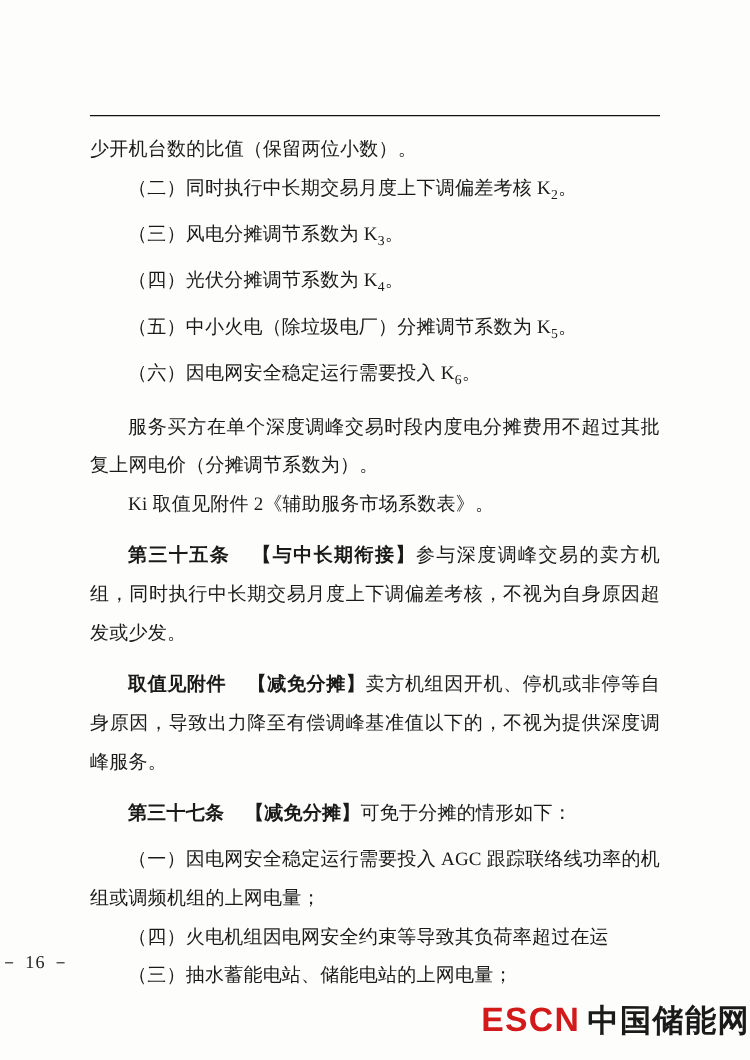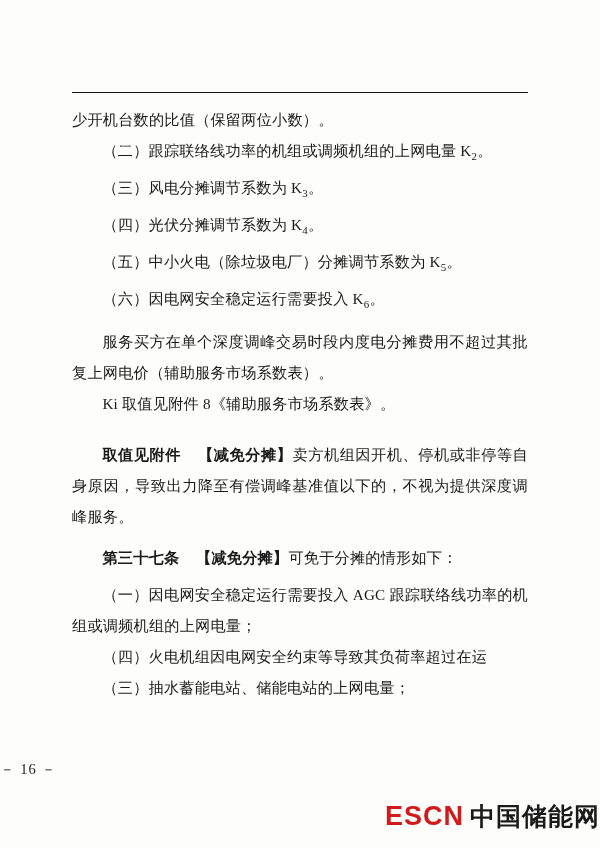--- a/index.html
+++ b/index.html
@@ -115,47 +115,50 @@
 
 <div class="page">
 
   <div class="top-rule"></div>
 
   <div class="content">
 
     <p class="para">少开机台数的比值（保留两位小数）。</p>
 
     <p class="para indent">
-      <span>（二）跟踪联络线功率的机组或调频机组的上网电量 K</span><span class="sub latin">2</span><span>。</span>
+      <span>（二）同时执行中长期交易月度上下调偏差考核 K</span><span class="sub latin">2</span><span>。</span>
     </p>
 
     <p class="para indent">
       <span>（三）风电分摊调节系数为 K</span><span class="sub latin">3</span><span>。</span>
     </p>
 
     <p class="para indent">
       <span>（四）光伏分摊调节系数为 K</span><span class="sub latin">4</span><span>。</span>
     </p>
 
     <p class="para indent">
       <span>（五）中小火电（除垃圾电厂）分摊调节系数为 K</span><span class="sub latin">5</span><span>。</span>
     </p>
 
     <p class="para indent">
       <span>（六）因电网安全稳定运行需要投入 K</span><span class="sub latin">6</span><span>。</span>
     </p>
 
     <div class="spacer-sm"></div>
 
-    <p class="para indent">服务买方在单个深度调峰交易时段内度电分摊费用不超过其批复上网电价（辅助服务市场系数表）。</p>
+    <p class="para indent">服务买方在单个深度调峰交易时段内度电分摊费用不超过其批复上网电价（分摊调节系数为）。</p>
 
-    <p class="para indent">Ki 取值见附件 8《辅助服务市场系数表》。</p>
+    <p class="para indent">Ki 取值见附件 2《辅助服务市场系数表》。</p>
 
     <div class="spacer-md"></div>
 
+    <p class="art">
+      <b>第三十五条</b><span class="gap"></span><b>【与中长期衔接】</b><span>参与深度调峰交易的卖方机组，同时执行中长期交易月度上下调偏差考核，不视为自身原因超发或少发。</span>
+    </p>
 
     <div class="spacer-md"></div>
 
     <p class="art">
       <b>取值见附件</b><span class="gap"></span><b>【减免分摊】</b><span>卖方机组因开机、停机或非停等自身原因，导致出力降至有偿调峰基准值以下的，不视为提供深度调峰服务。</span>
     </p>
 
     <div class="spacer-md"></div>
 
     <p class="art">

